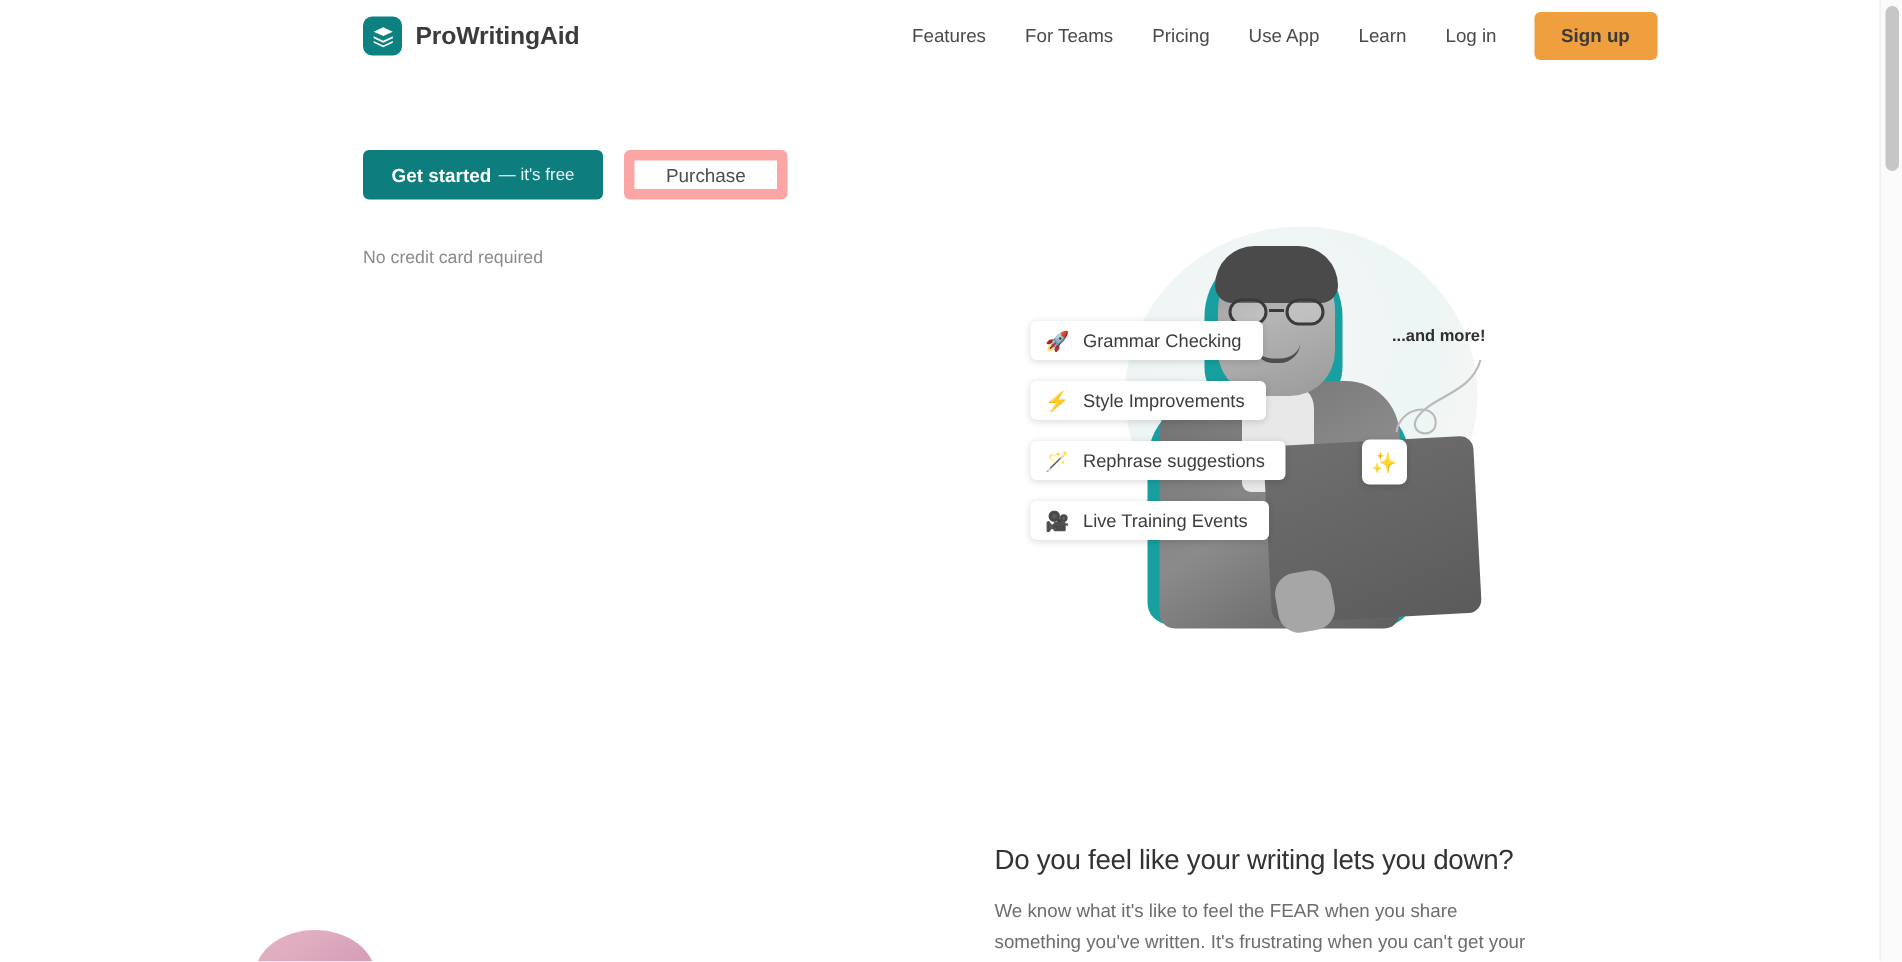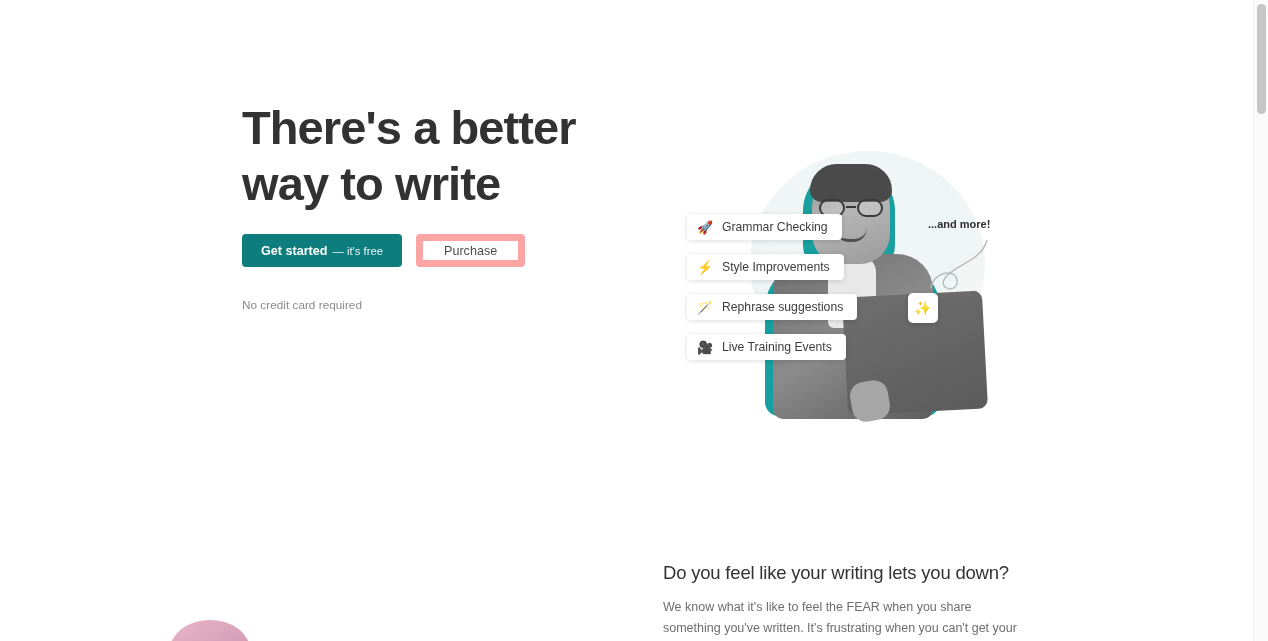--- a/index.html
+++ b/index.html
@@ -350,28 +350,47 @@
     font-size: 18.5px; font-weight: normal; color: #333333;
     letter-spacing: -0.2px; margin-bottom: 13px; white-space: nowrap;
   }
   .sec2-body { font-size: 12.5px; line-height: 21px; color: #6d6d6d; }
 </style>
 </head>
 <body>
 
 <div class="page">
 
+  <div class="header">
+
+    <div class="brand">
+      <div class="brand-logo">
+        <svg width="17" height="17" viewBox="0 0 24 24" aria-hidden="true">
+          <path d="M3 7.2 L12 3 L21 7.2 L12 11.4 Z" fill="#ffffff"></path>
+          <path d="M3 11.6 L12 15.8 L21 11.6 L21 13.4 L12 17.6 L3 13.4 Z" fill="#ffffff"></path>
+          <path d="M3 16 L12 20.2 L21 16 L21 17.6 L12 21.8 L3 17.6 Z" fill="#ffffff"></path>
+        </svg>
+      </div>
+      <span class="brand-name">ProWritingAid</span>
+    </div>
+
+    <nav class="nav">
+      <a class="nav-item">Features</a>
+      <a class="nav-item">For Teams</a>
+      <a class="nav-item">Pricing</a>
+      <a class="nav-item">Use App</a>
+      <a class="nav-item">Learn</a>
+      <a class="nav-item">Log in</a>
+      <button class="btn-signup">Sign up</button>
+    </nav>
+  </div>
 
   <section class="hero">
 
     <div class="hero-copy">
-      <h1 class="hero-title">
-        <span>There's a better</span><br>
-        <span>way to write</span>
-      </h1>
 
       <div class="hero-ctas">
         <button class="btn-primary">
           <span>Get started</span>
           <span class="free">— it's free</span>
         </button>
         <button class="btn-outline">Purchase</button>
       </div>
 
       <div class="no-cc">No credit card required</div>

